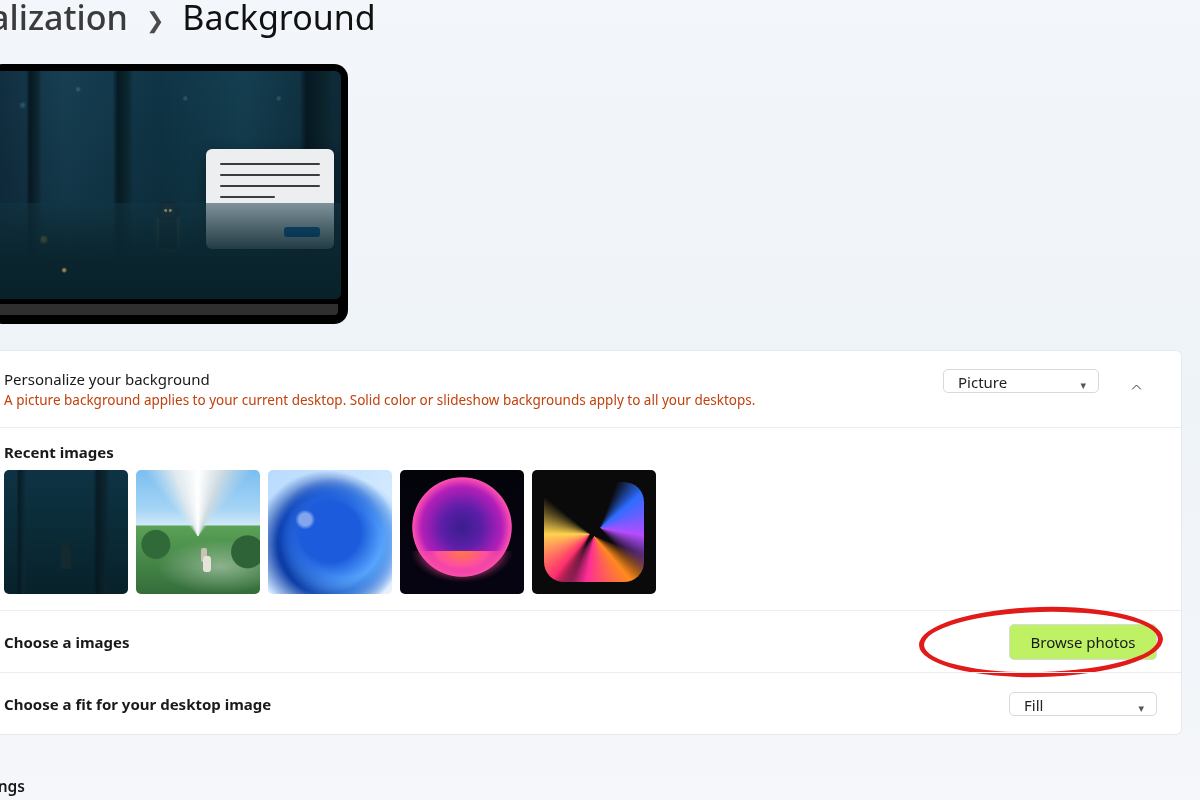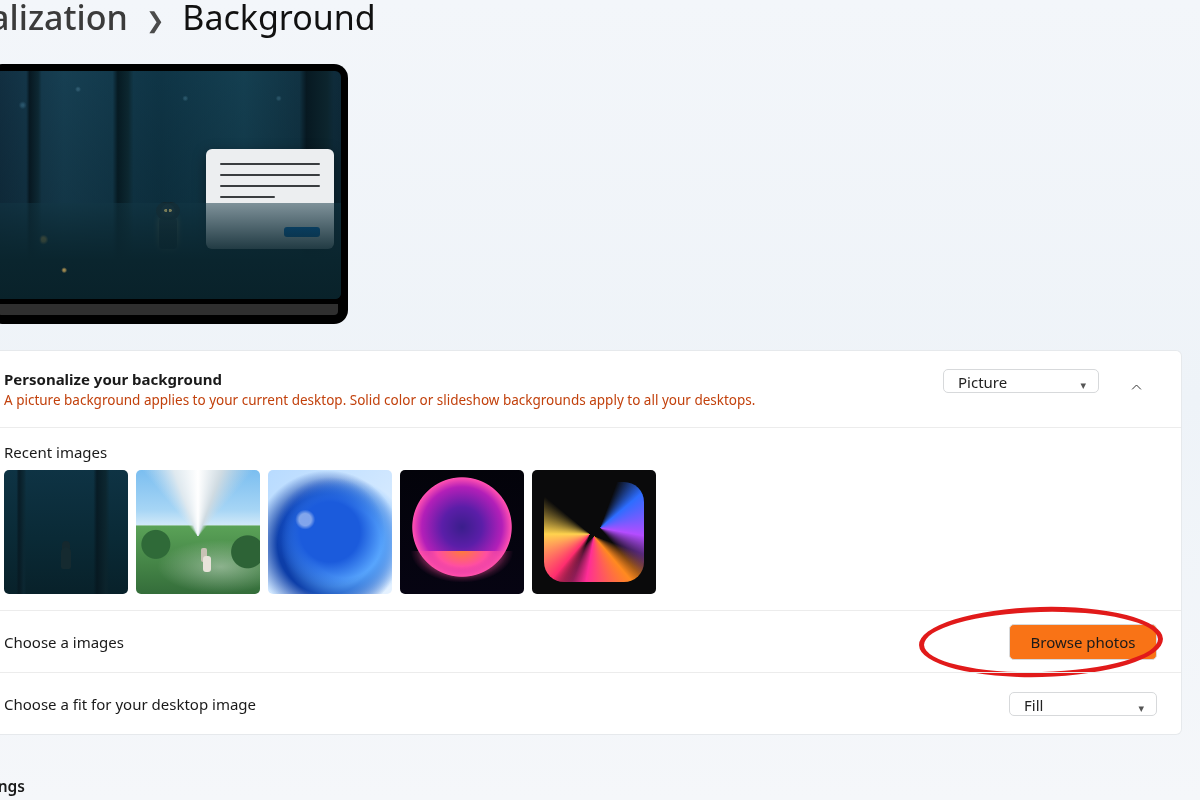--- a/index.html
+++ b/index.html
@@ -150,21 +150,21 @@
   }
   .card-row{
     display:flex;
     align-items:center;
     padding: 12px 24px 12px 8px;
     min-height:62px;
     position:relative;
   }
   .card-row + .card-row{ border-top:1px solid #ececec; }
   .card-row .row-text{flex:1;}
-  .card-row .row-title{font-size:15px;color:#1a1a1a;font-weight:400;}
+  .card-row .row-title{font-size:15px;color:#1a1a1a;font-weight:700;}
   .card-row .row-sub{font-size:13.5px;color:#c2410c;margin-top:2px;}
   .card-row.header{padding-top:18px;padding-bottom:18px;align-items:flex-start;}
 
   .select-like{
     display:flex;align-items:flex-end;justify-content:space-between;
     min-width:156px;height:24px;
     padding:0 12px 0 14px;
     background:#fff;border:1px solid #d7d9db;border-radius:5px;
     font-size:15px;color:#222;cursor:pointer;
     gap:20px;
@@ -246,21 +246,21 @@
     filter:blur(.5px);
     border-radius:20px;
   }
 
   .recent-row{display:block;padding-top:14px;padding-bottom:16px;}
   .recent-row .row-title{margin-bottom:0;}
 
   .button-like{
     height:36px;min-width:148px;
     padding:0 18px;
-    background:#f97316;border:1px solid #d7d9db;border-radius:5px;
+    background:#bef264;border:1px solid #d7d9db;border-radius:5px;
     font-size:15px;color:#1a1a1a;display:flex;align-items:center;justify-content:center;
     cursor:pointer;
   }
 
   
   .annot{
     position:absolute;
     border:5px solid #e11a1a;
     border-radius:50%;
     pointer-events:none;
@@ -295,21 +295,21 @@
       <div class="btn"></div>
     </div>
   </div>
   <div class="bezel-bottom"></div>
 </div>
 
 <div class="card">
 
   <div class="card-row header">
     <div class="row-text">
-      <div class="row-title" style="font-weight:700;">Personalize your background</div>
+      <div class="row-title" style="font-weight:400;">Personalize your background</div>
       <div class="row-sub">A picture background applies to your current desktop. Solid color or slideshow backgrounds apply to all your desktops.</div>
     </div>
     <div class="select-like">
       <span>Picture</span>
       <span class="chev">▾</span>
     </div>
     <div class="expand-btn">
       <svg viewBox="0 0 24 24">
           <path d="M5 15l7-7 7 7" fill="none" stroke="#333" stroke-width="1.6"></path>
         </svg>

